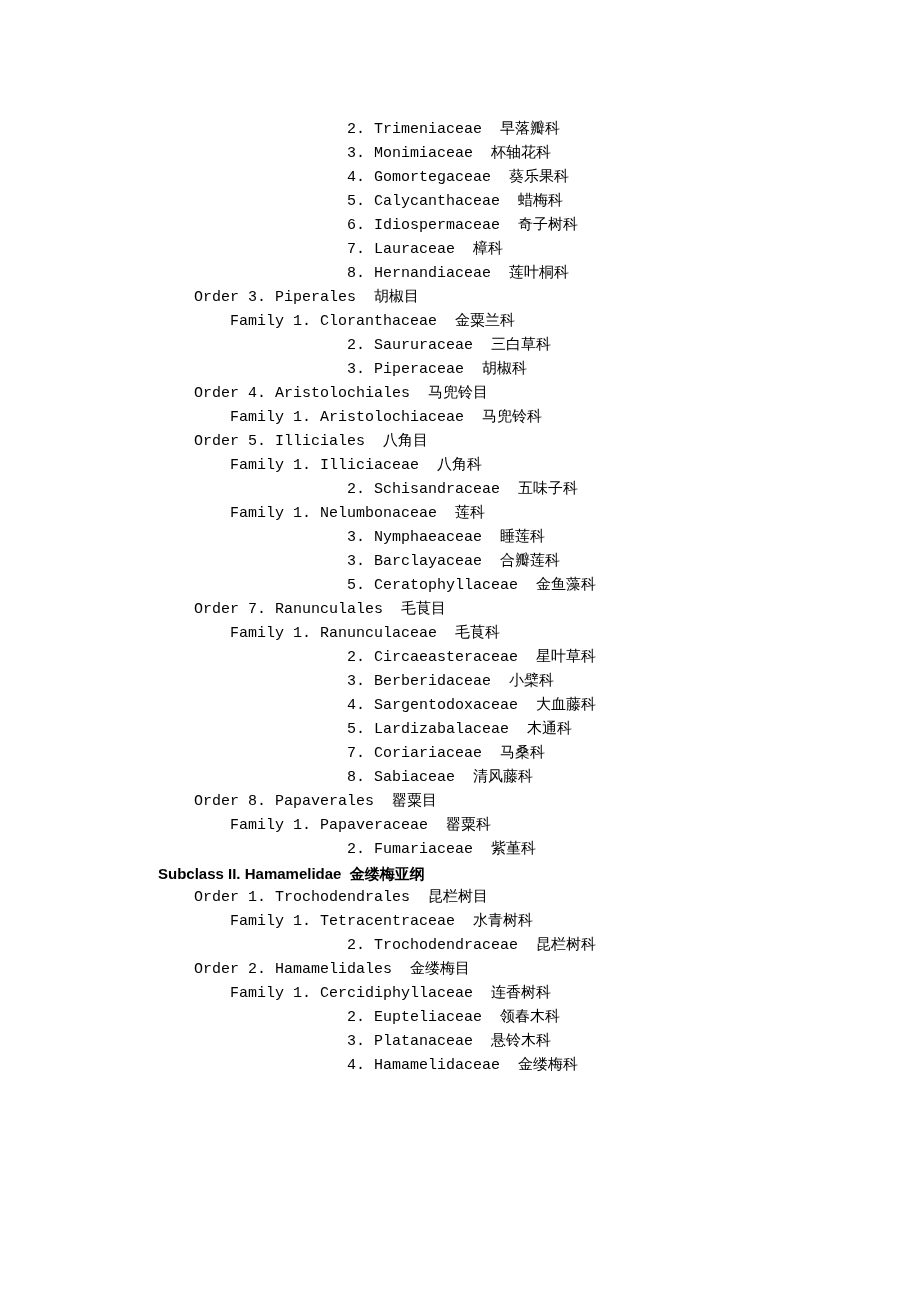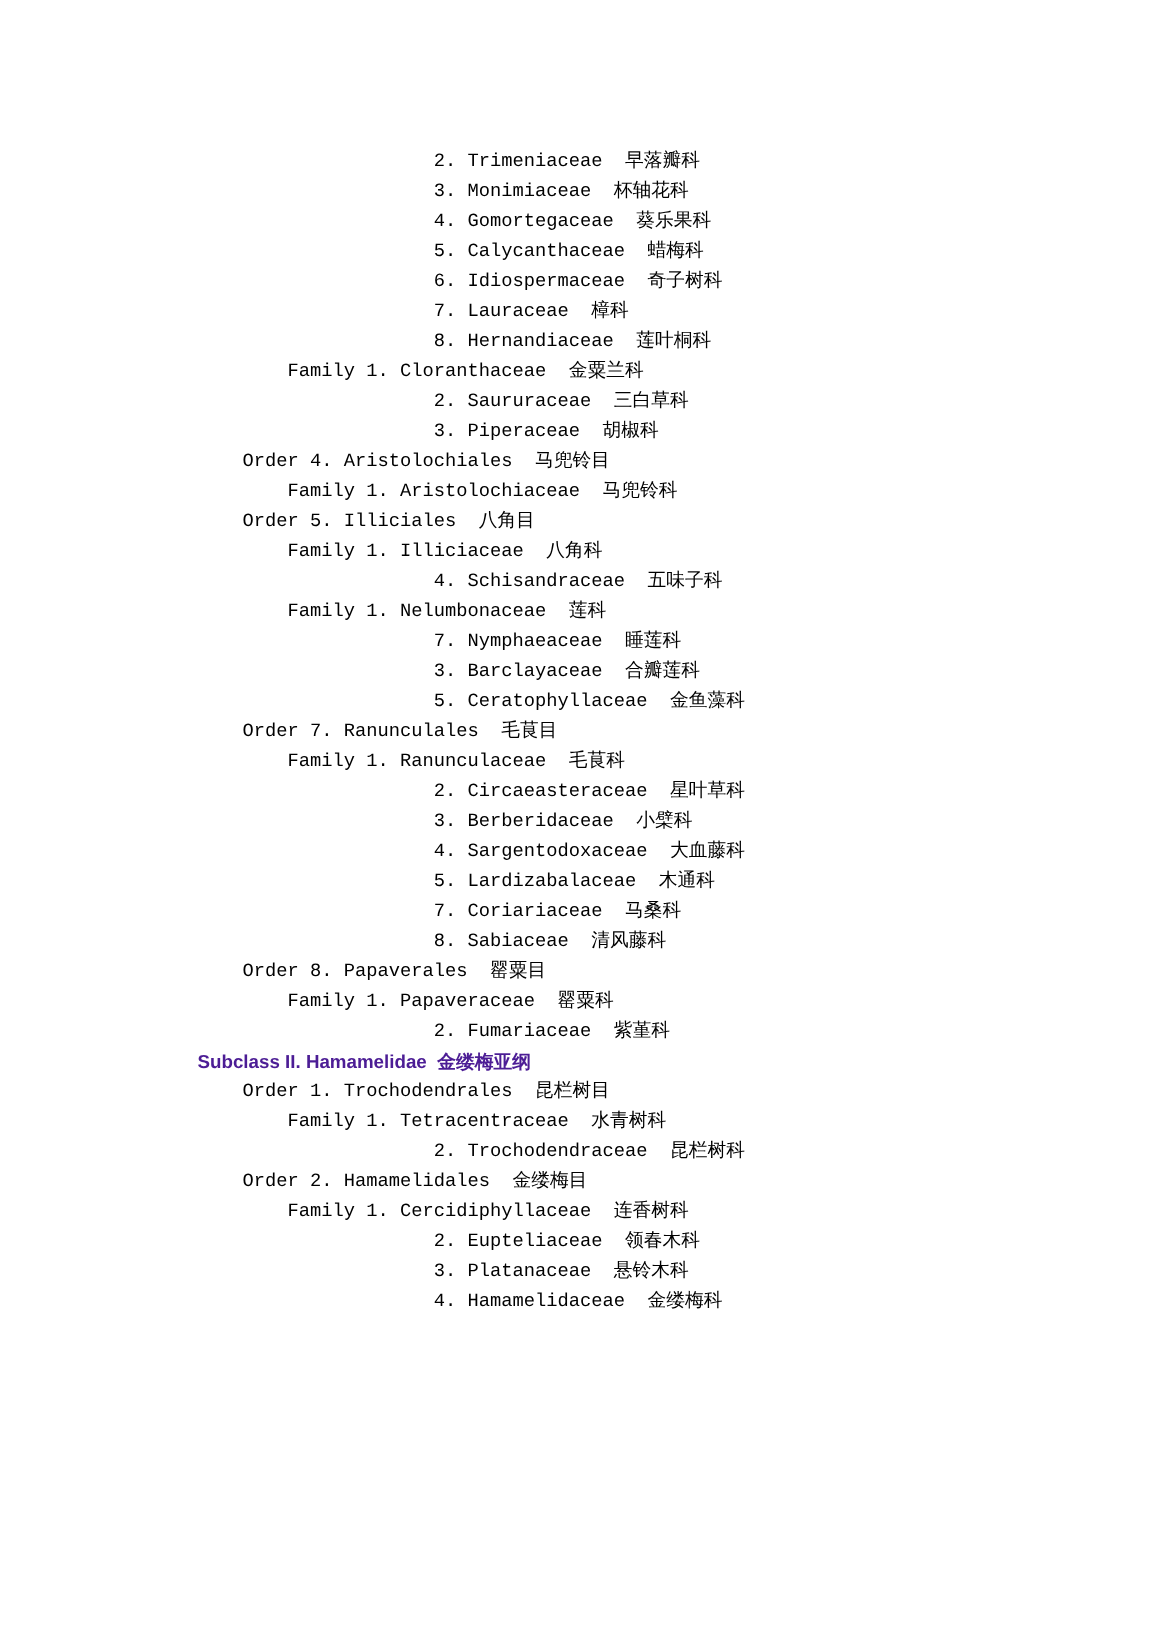--- a/index.html
+++ b/index.html
@@ -14,44 +14,45 @@
   }
   .page {
     padding: 118px 100px 80px 158px;
   }
   .line {
     white-space: pre;
   }
   .subclass {
     font-family: "SimHei", "黑体", sans-serif;
     font-weight: bold;
-    color: #4c1d95;
+    color: #000000;
   }
 </style>
 </head>
 <body>
 
 <div class="page" id="page-root">
     <div class="line">                     2. Trimeniaceae  早落瓣科</div>
     <div class="line">                     3. Monimiaceae  杯轴花科</div>
     <div class="line">                     4. Gomortegaceae  葵乐果科</div>
     <div class="line">                     5. Calycanthaceae  蜡梅科</div>
     <div class="line">                     6. Idiospermaceae  奇子树科</div>
     <div class="line">                     7. Lauraceae  樟科</div>
     <div class="line">                     8. Hernandiaceae  莲叶桐科</div>
+    <div class="line">    Order 3. Piperales  胡椒目</div>
     <div class="line">        Family 1. Cloranthaceae  金粟兰科</div>
     <div class="line">                     2. Saururaceae  三白草科</div>
     <div class="line">                     3. Piperaceae  胡椒科</div>
     <div class="line">    Order 4. Aristolochiales  马兜铃目</div>
     <div class="line">        Family 1. Aristolochiaceae  马兜铃科</div>
     <div class="line">    Order 5. Illiciales  八角目</div>
     <div class="line">        Family 1. Illiciaceae  八角科</div>
-    <div class="line">                     4. Schisandraceae  五味子科</div>
+    <div class="line">                     2. Schisandraceae  五味子科</div>
     <div class="line">        Family 1. Nelumbonaceae  莲科</div>
-    <div class="line">                     7. Nymphaeaceae  睡莲科</div>
+    <div class="line">                     3. Nymphaeaceae  睡莲科</div>
     <div class="line">                     3. Barclayaceae  合瓣莲科</div>
     <div class="line">                     5. Ceratophyllaceae  金鱼藻科</div>
     <div class="line">    Order 7. Ranunculales  毛茛目</div>
     <div class="line">        Family 1. Ranunculaceae  毛茛科</div>
     <div class="line">                     2. Circaeasteraceae  星叶草科</div>
     <div class="line">                     3. Berberidaceae  小檗科</div>
     <div class="line">                     4. Sargentodoxaceae  大血藤科</div>
     <div class="line">                     5. Lardizabalaceae  木通科</div>
     <div class="line">                     7. Coriariaceae  马桑科</div>
     <div class="line">                     8. Sabiaceae  清风藤科</div>

